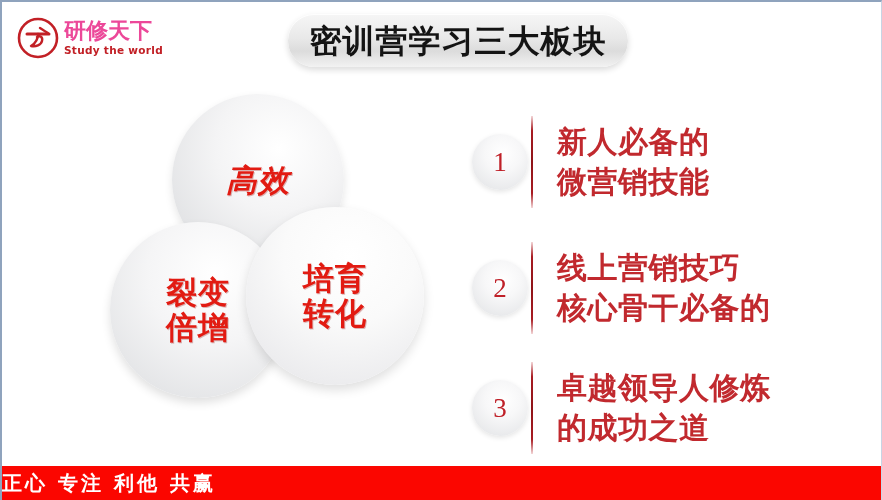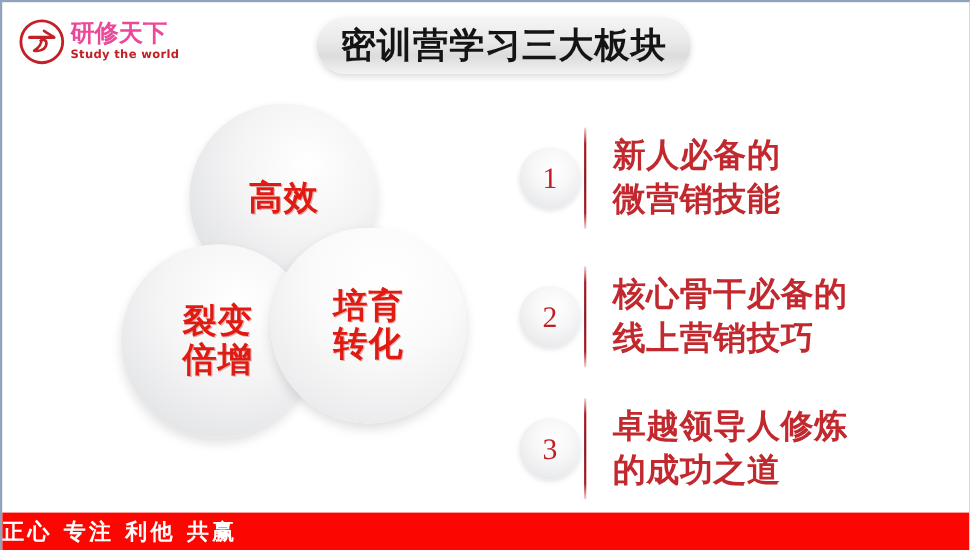--- a/index.html
+++ b/index.html
@@ -116,20 +116,21 @@
     font-family: "DejaVu Sans", "Liberation Sans", sans-serif;
   }
   .circ-a {           
     left: 62px;
     top: 0px;
     width: 172px;
     height: 172px;
     background: radial-gradient(circle at 62% 32%, #ffffff 0%, #f4f4f5 40%, #e2e3e5 78%, #d6d7da 100%);
     box-shadow: 0 4px 9px rgba(0,0,0,0.10);
     z-index: 1;
+    font-style: italic;
   }
   .circ-b {           
     left: 0px;
     top: 128px;
     width: 176px;
     height: 176px;
     background: radial-gradient(circle at 60% 30%, #ffffff 0%, #f5f5f6 42%, #e4e5e7 80%, #d8d9dc 100%);
     box-shadow: 0 5px 10px rgba(0,0,0,0.12);
     z-index: 2;
   }
@@ -277,22 +278,22 @@
         <span class="ln">微营销技能</span>
       </div>
     </div>
 
     <div class="list-item item-2">
       <div class="badge">
         <span class="badge-num">2</span>
       </div>
       <div class="vrule"></div>
       <div class="item-text">
+        <span class="ln">线上营销技巧</span>
         <span class="ln">核心骨干必备的</span>
-        <span class="ln">线上营销技巧</span>
       </div>
     </div>
 
     <div class="list-item item-3">
       <div class="badge">
         <span class="badge-num">3</span>
       </div>
       <div class="vrule"></div>
       <div class="item-text">
         <span class="ln">卓越领导人修炼</span>

